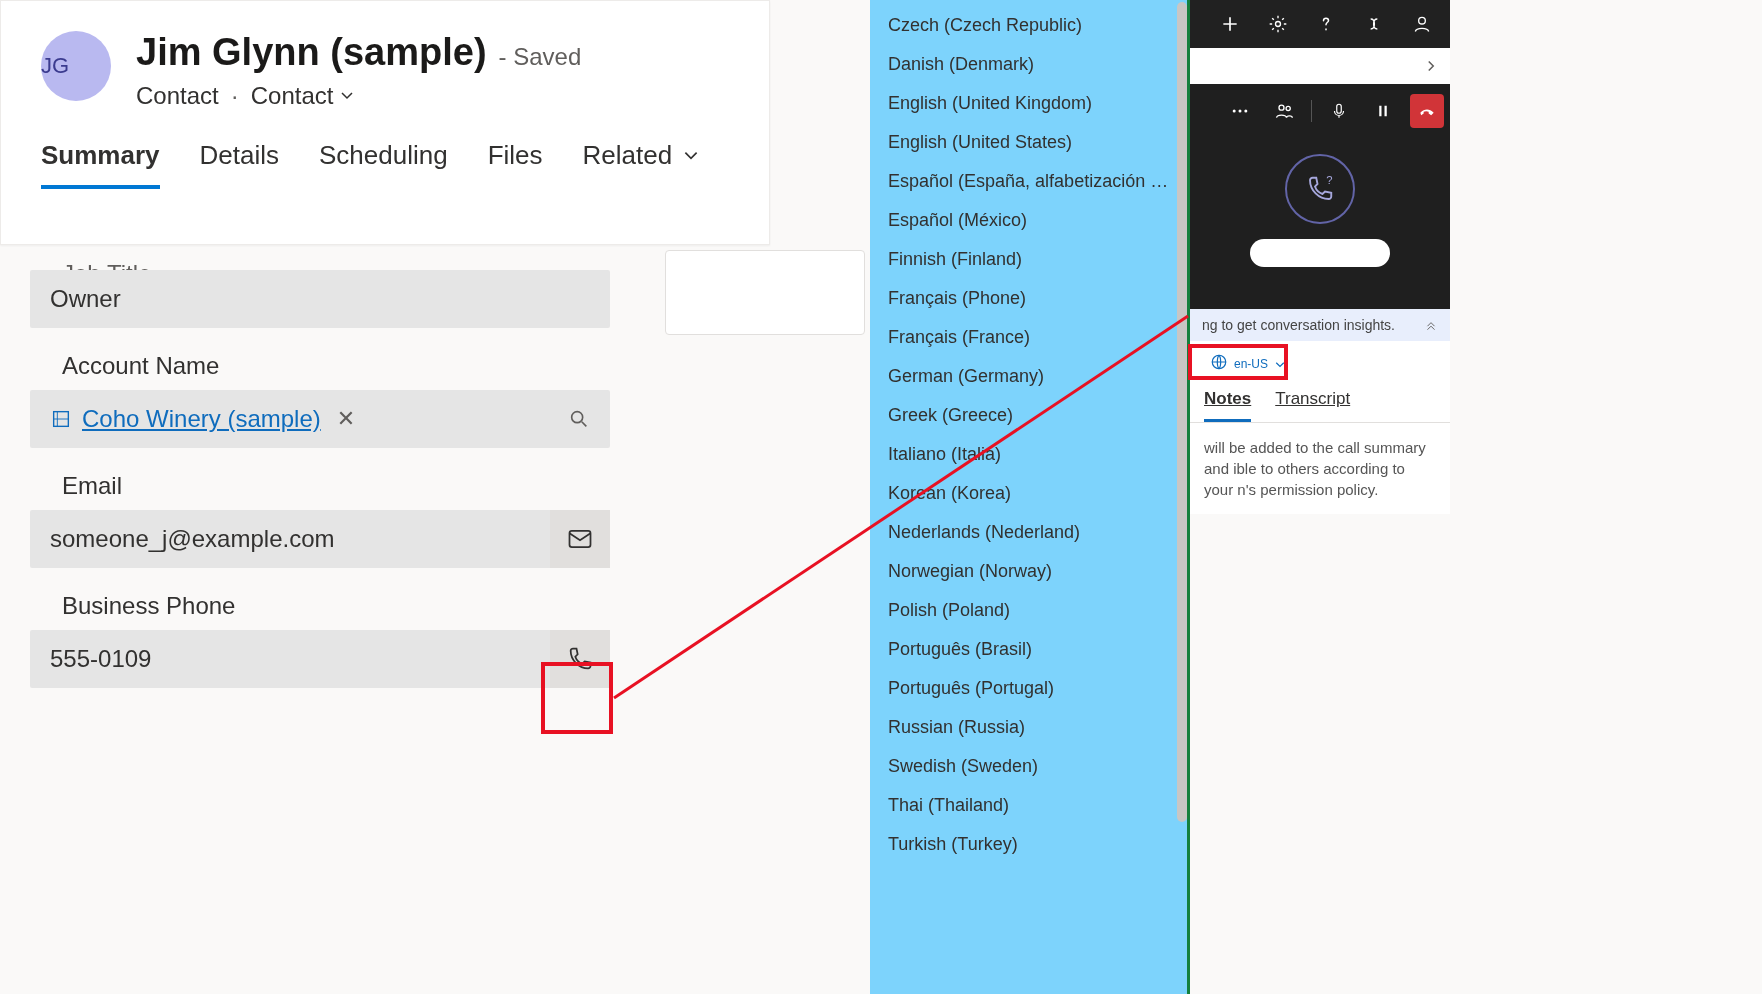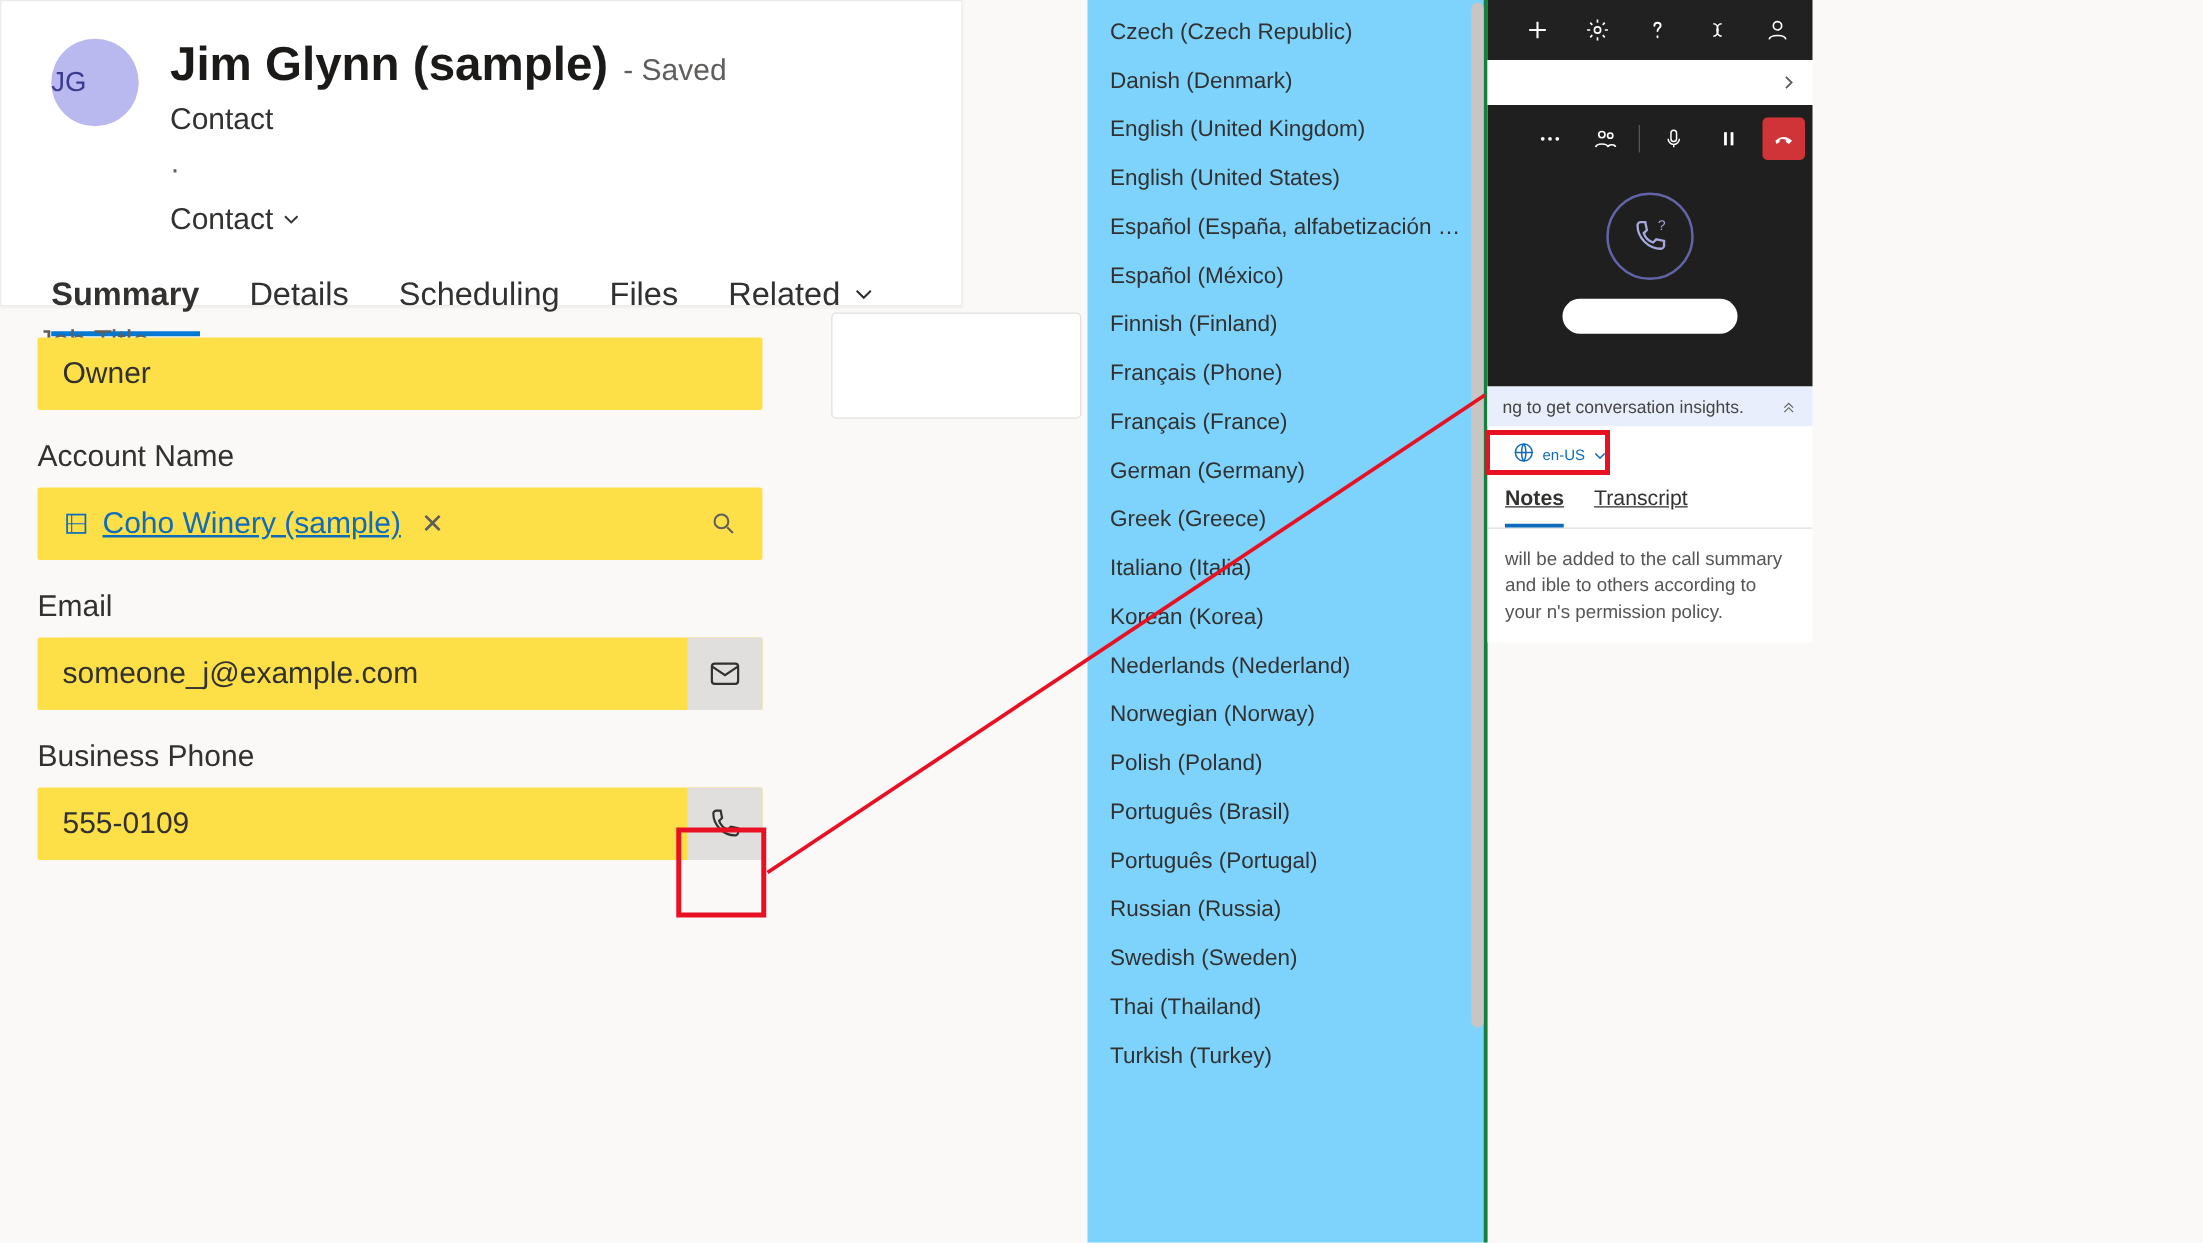--- a/index.html
+++ b/index.html
@@ -32,42 +32,42 @@
     width: 70px; height: 70px; border-radius: 50%;
     background: #b9b9f0;
     display: flex; align-items: center; 
     color: #3b3b8f; font-size: 22px; font-weight: 500;
     flex-shrink: 0;
     margin-right: 25px;
   }
   .name-row { display: flex; align-items: baseline; gap: 12px;}
   .contact-name { font-size: 38px; font-weight: 600; color: #1b1a19; }
   .saved { font-size: 24px; color: #605e5c; }
-  .sub-row { display: flex; align-items: flex-start; gap: 12px; margin-top: 8px; font-size: 24px; flex-direction: column;}
+  .sub-row { display: flex; align-items: center; gap: 12px; margin-top: 8px; font-size: 24px;}
   .dot-sep { color: #605e5c; }
   .entity-switch { display: flex; align-items: center; gap: 6px; cursor: pointer;}
   .tabs {
     display: flex; gap: 40px; padding: 30px 40px 0 40px;
   }
   .tab {
     font-size: 26px; color: #323130; padding-bottom: 14px;
     border-bottom: 4px solid transparent;
     cursor: pointer;
     display: flex; align-items: center; gap: 10px;
   }
   .tab.active { border-bottom-color: #0078d4; font-weight: 600;}
   
   .form-area {
     position: absolute;
     left: 30px; top: 250px; width: 580px;
   }
-  .field-label { font-size: 24px; color: #323130; margin-top: 24px; margin-bottom: 10px;}
+  .field-label { font-size: 24px; color: #323130; margin-top: 24px; margin-bottom: 10px; margin-left: 32px;}
   .field-label.cut { color:#605e5c; position: absolute; top:-14px; }
   .field-box {
-    background: #fde047;
+    background: #e5e5e5;
     border-radius: 2px;
     min-height: 58px;
     display: flex; align-items: center;
     padding: 0 20px;
     font-size: 24px;
     position: relative;
   }
   .field-box.with-action { padding-right: 0;}
   .field-action {
     width: 60px; height: 58px; background: #e1dfdd;

